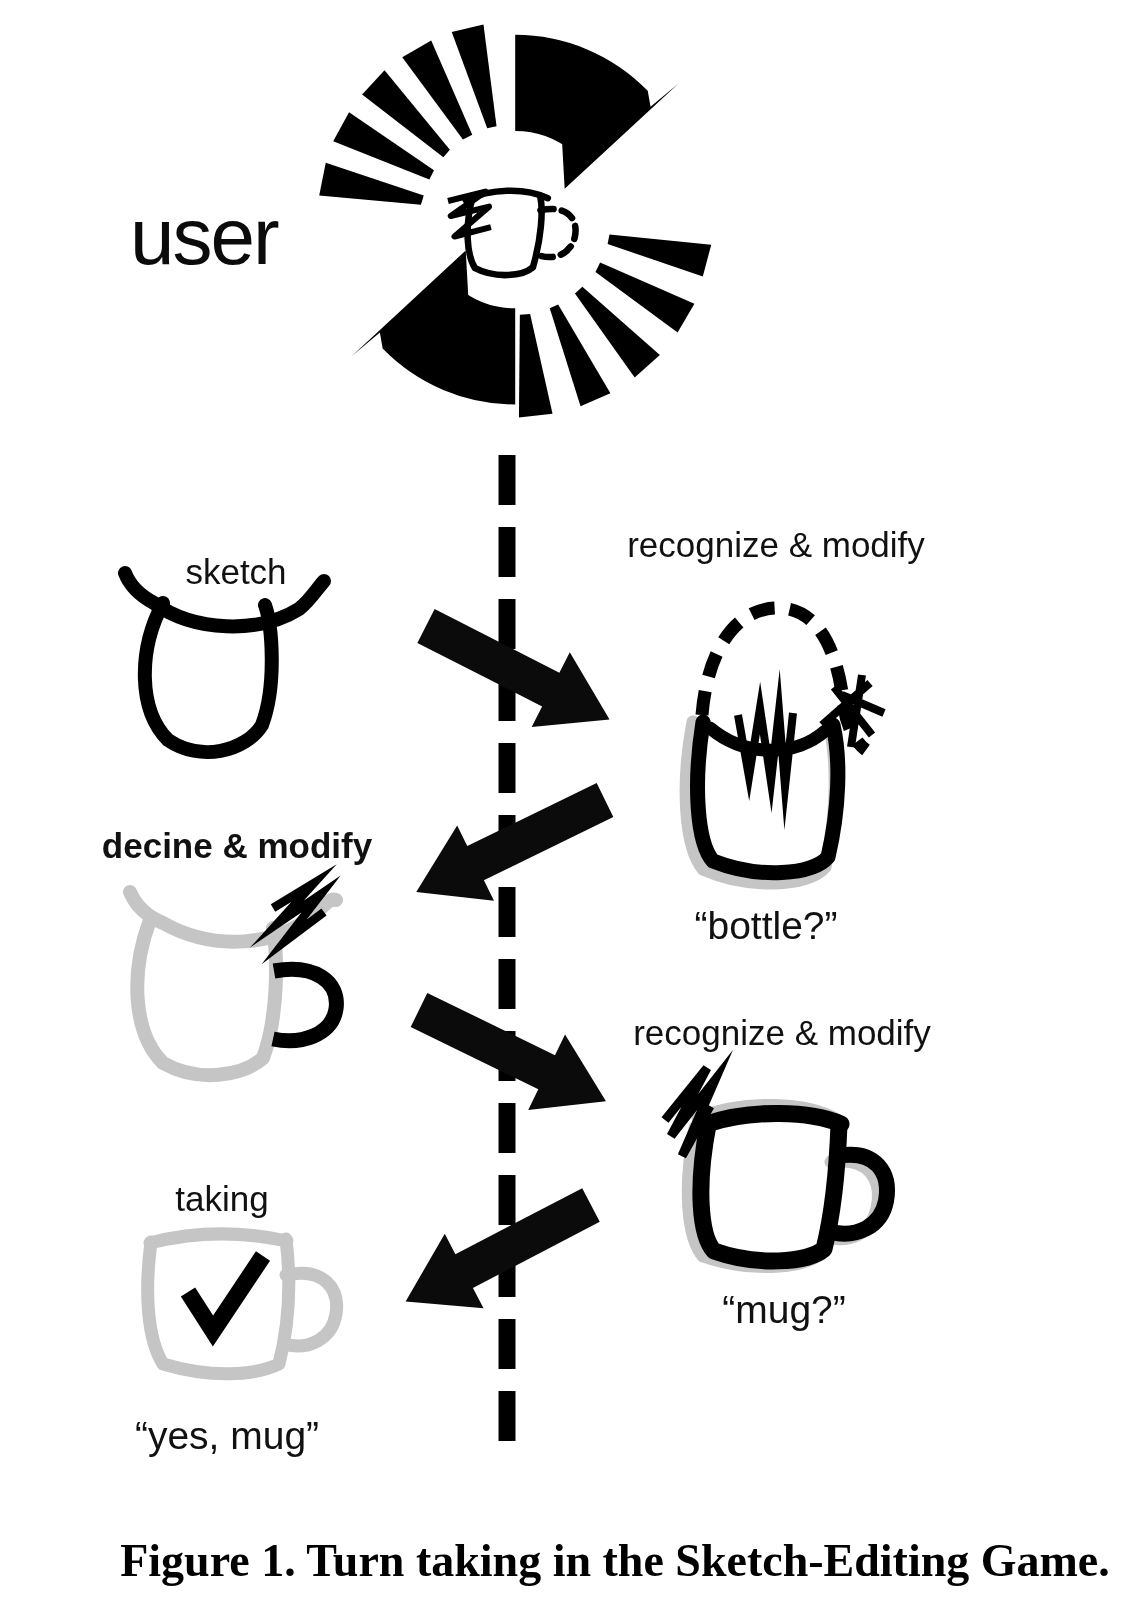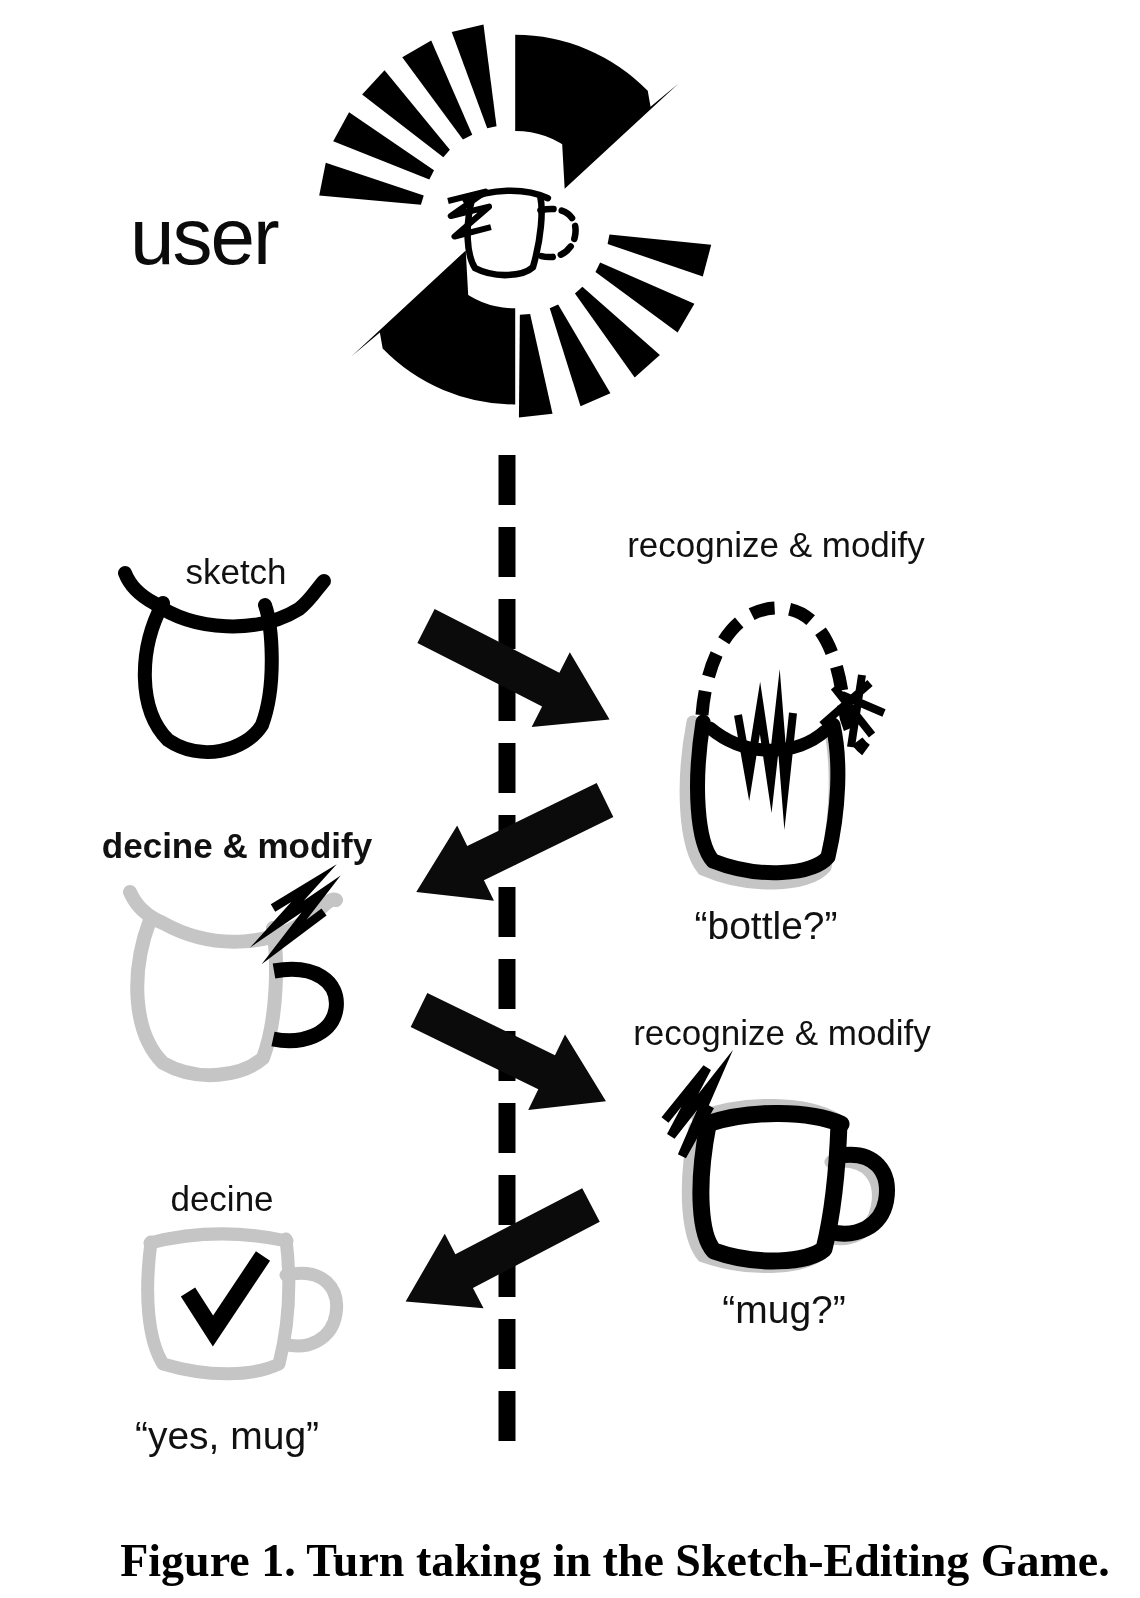--- a/index.html
+++ b/index.html
@@ -103,21 +103,21 @@
 
   <svg class="abs" style="left:118px;top:868px;" width="235" height="215" viewBox="0 0 235 215">
     <g fill="none" stroke="#c5c5c5" stroke-width="14" stroke-linecap="round" stroke-linejoin="round">
       <path d="M 32,52 C 12,105 15,165 45,195 C 80,215 125,208 145,190 C 160,150 160,90 155,60"></path>
       <path d="M 12,24 C 18,38 28,48 45,55 C 95,83 160,80 200,43 C 207,36 213,30 218,32"></path>
     </g>
     <path fill="none" stroke="#000" stroke-width="15" stroke-linecap="butt" d="M 156,103 C 196,96 222,113 218,141 C 214,167 183,177 155,171"></path>
     <polyline fill="none" stroke="#000" stroke-width="8.5" stroke-linejoin="miter" stroke-miterlimit="10" points="155,40 196,15 159,56 203,26 166,74 206,44"></polyline>
   </svg>
 
-  <div class="abs step-label" style="left:222px;top:1179px;">decine</div>
+  <div class="abs step-label" style="left:222px;top:1179px;">taking</div>
 
   <svg class="abs" style="left:140px;top:1225px;" width="210" height="155" viewBox="0 0 210 155">
     <g fill="none" stroke="#c5c5c5" stroke-width="13" stroke-linecap="round" stroke-linejoin="round">
       <path d="M 11,17 C 4,70 8,115 23,139 C 70,153 114,151 139,139 C 149,100 151,55 146,14"></path>
       <path d="M 10,18 C 60,5 105,7 147,16"></path>
       <path d="M 146,50 C 184,42 200,64 196,89 C 192,114 168,126 144,119"></path>
     </g>
     <polyline fill="none" stroke="#000" stroke-width="17" stroke-linecap="butt" stroke-linejoin="miter" points="48,67 73,106 123,31"></polyline>
   </svg>
 

